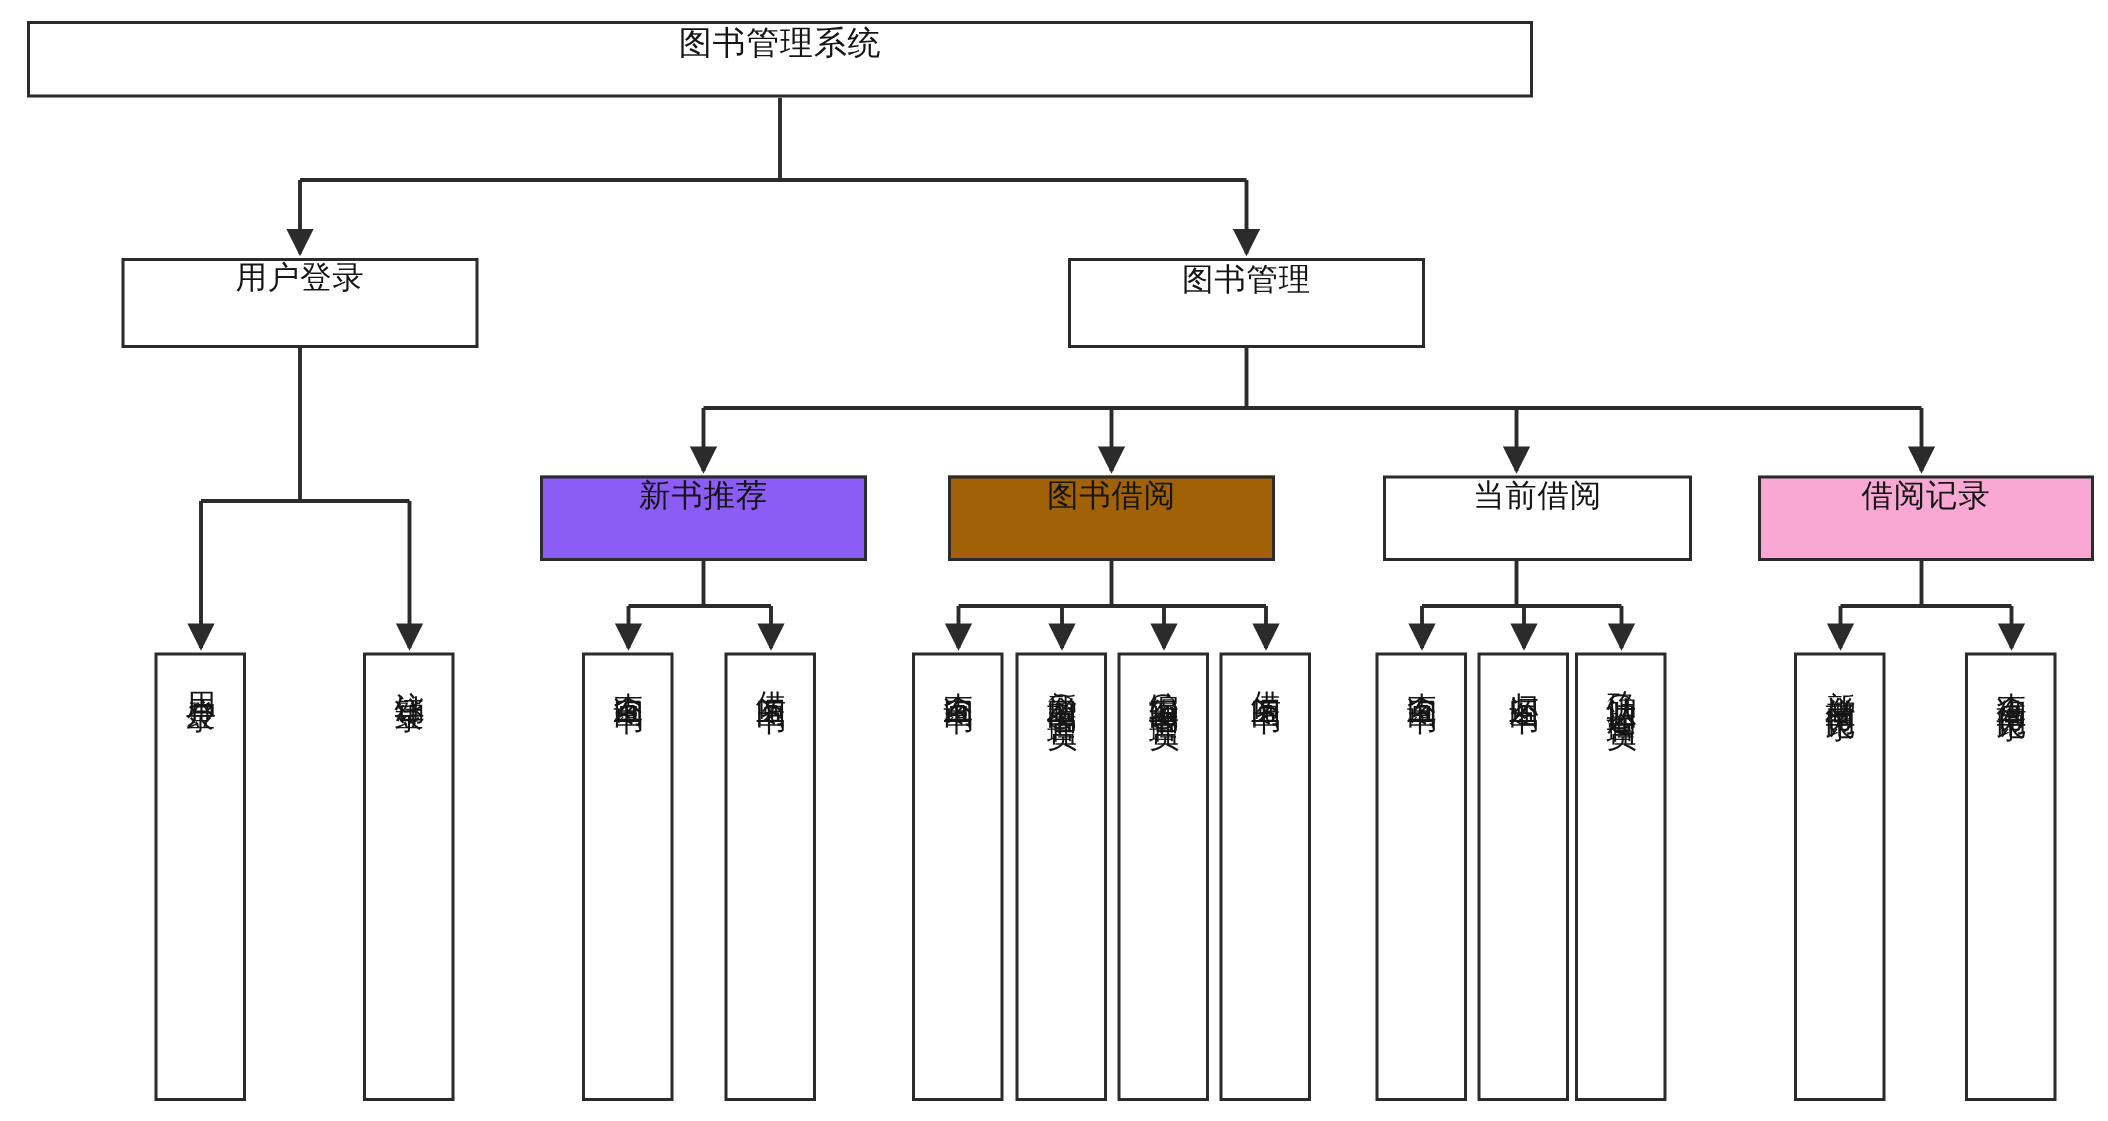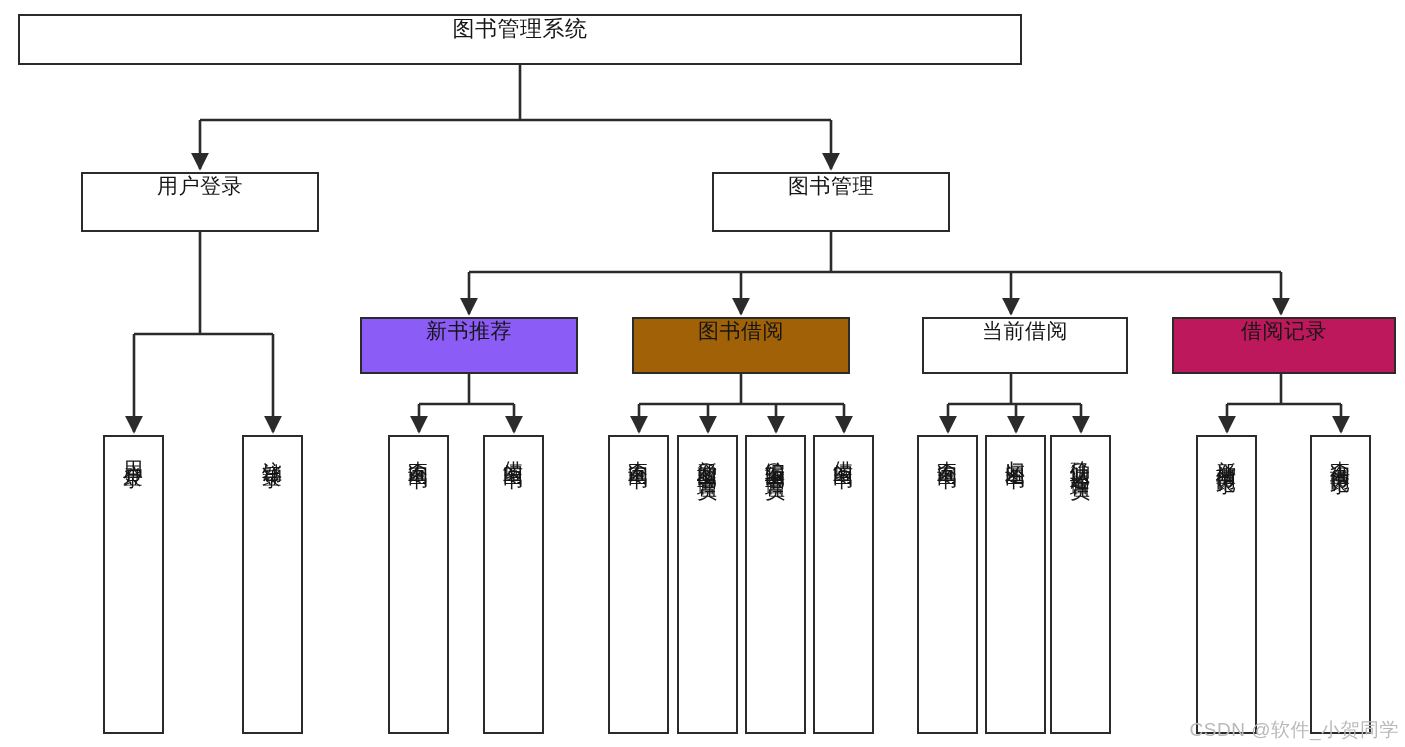--- a/index.html
+++ b/index.html
@@ -131,21 +131,21 @@
       </div>
       <div class="node branch" style="left: 360px; top: 317px; width: 218px; height: 57px; border-color: rgb(43, 43, 43); background: #8b5cf6;">
         <span class="label" style="color: rgb(21, 21, 21);">新书推荐</span>
       </div>
       <div class="node branch" style="left: 632px; top: 317px; width: 218px; height: 57px; border-color: rgb(43, 43, 43); background: #a16207;">
         <span class="label" style="color: rgb(21, 21, 21);">图书借阅</span>
       </div>
       <div class="node branch" style="left: 902px; top: 317px; width: 206px; height: 57px; border-color: rgb(43, 43, 43); background: rgb(255, 255, 255); margin-left: 20px;">
         <span class="label" style="color: rgb(21, 21, 21);">当前借阅</span>
       </div>
-      <div class="node branch" style="left: 1172px; top: 317px; width: 224px; height: 57px; border-color: rgb(43, 43, 43); background: #be185d;">
+      <div class="node branch" style="left: 1172px; top: 317px; width: 224px; height: 57px; border-color: rgb(43, 43, 43); background: #f9a8d4;">
         <span class="label" style="color: rgb(21, 21, 21);">借阅记录</span>
       </div>
       <div class="node leaf" style="left: 103px; top: 435px; width: 61px; height: 299px; border-color: rgb(43, 43, 43); background: rgb(255, 255, 255);">
         <span class="label" style="color: rgb(21, 21, 21);">用户登录</span>
       </div>
       <div class="node leaf" style="left: 242px; top: 435px; width: 61px; height: 299px; border-color: rgb(43, 43, 43); background: rgb(255, 255, 255);">
         <span class="label" style="color: rgb(21, 21, 21);">注销登录</span>
       </div>
       <div class="node leaf" style="left: 388px; top: 435px; width: 61px; height: 299px; border-color: rgb(43, 43, 43); background: rgb(255, 255, 255);">
         <span class="label" style="color: rgb(21, 21, 21);">查询图书</span>
@@ -175,14 +175,13 @@
         <span class="label" style="color: rgb(21, 21, 21);">确认归还（管理员）</span>
       </div>
       <div class="node leaf" style="left: 1196px; top: 435px; width: 61px; height: 299px; border-color: rgb(43, 43, 43); background: rgb(255, 255, 255);">
         <span class="label" style="color: rgb(21, 21, 21);">新增借阅记录</span>
       </div>
       <div class="node leaf" style="left: 1310px; top: 435px; width: 61px; height: 299px; border-color: rgb(43, 43, 43); background: rgb(255, 255, 255);">
         <span class="label" style="color: rgb(21, 21, 21);">查询借阅记录</span>
       </div>
     </div>
 
-  <div id="watermark">CSDN @软件_小贺同学</div>
 </div>
 
 </body></html>

